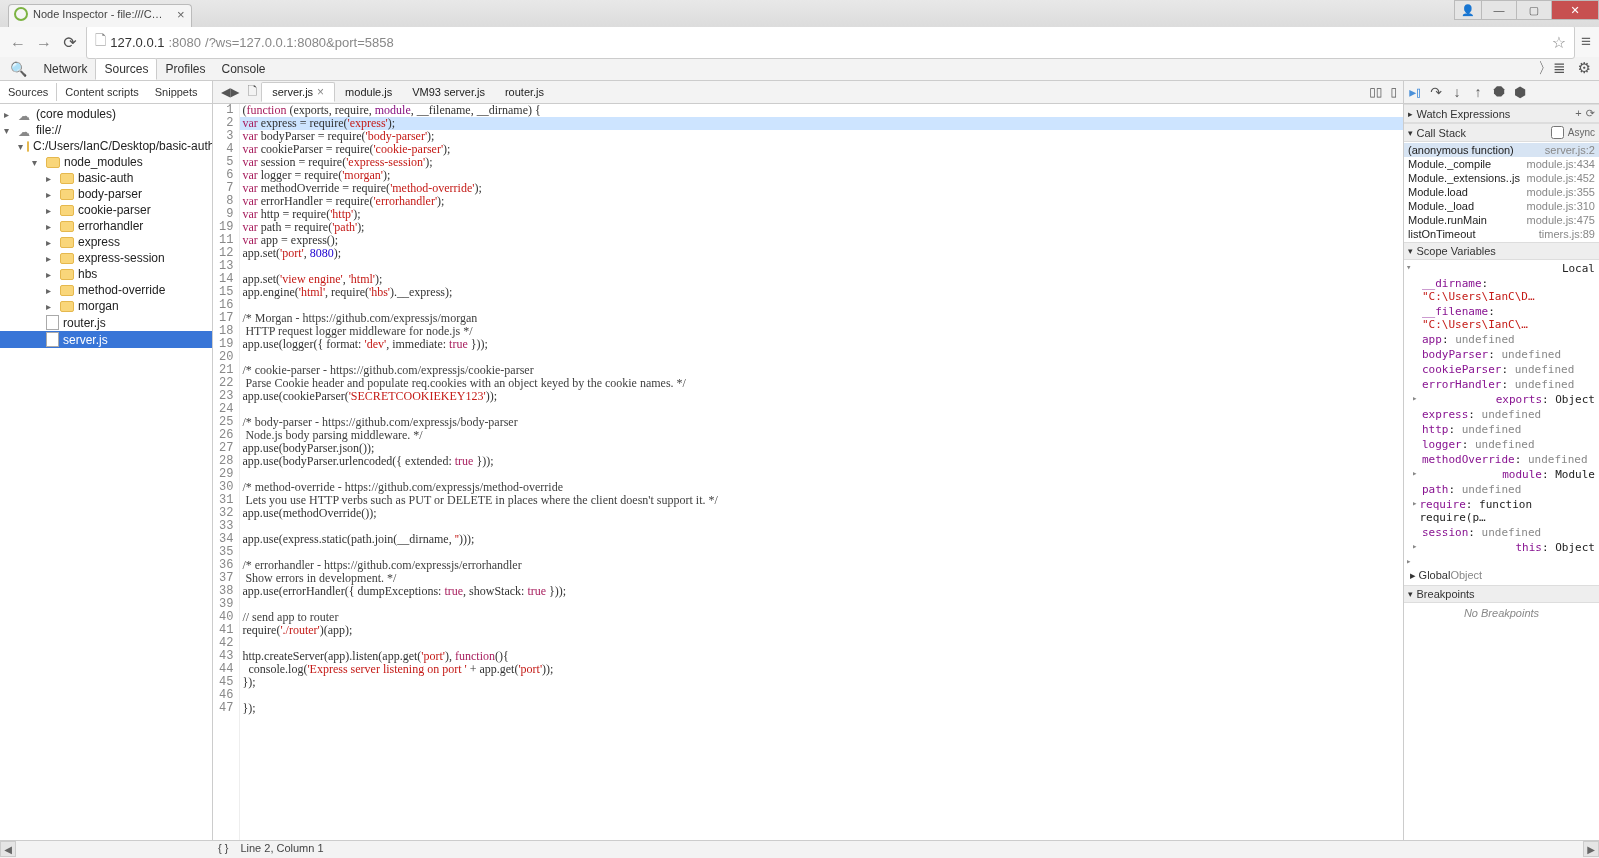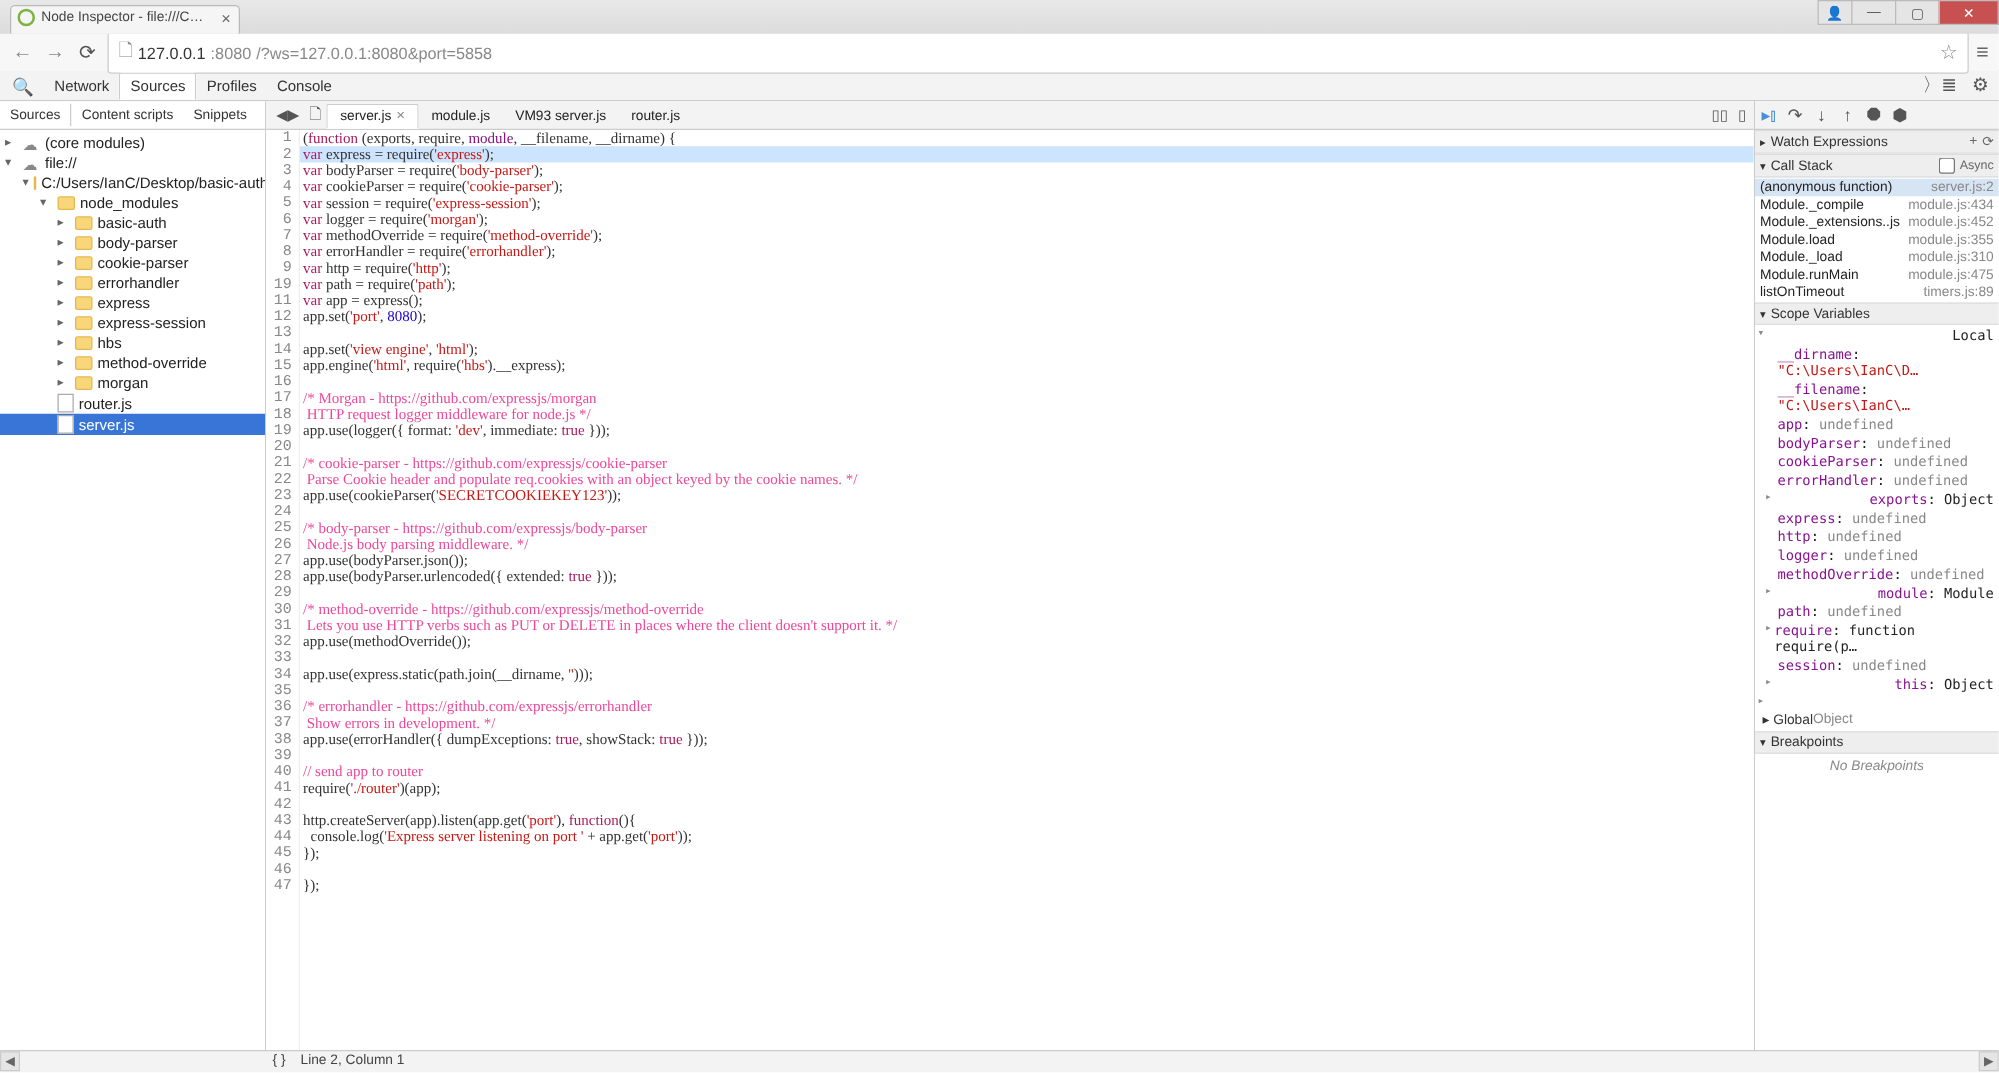--- a/index.html
+++ b/index.html
@@ -50,21 +50,21 @@
 .editor-right-icons span { font-size: 12px; color: #555; padding: 0 2px; }
 .code-area { flex: 1; display: flex; font-family: Consolas, "Courier New", monospace; font-size: 12px; overflow: auto; background: #fff; }
 .gutter { background: #fff; text-align: right; padding: 0 6px; color: #888; border-right: 1px solid #eee; user-select: none; }
 .gutter div { line-height: 13px; height: 13px; }
 .code-lines { flex: 1; font-family: Liberation Serif, serif; }
 .code-lines div { line-height: 13px; height: 13px; white-space: pre; padding-left: 2px; }
 .code-lines .hl { background: #cde4ff; }
 .kw { color: #a71d5d; }
 .str { color: #c41a16; }
 .num { color: #1c00cf; }
-.com { color: #ec4899; margin-top: 22px; }
+.com { color: #404040; margin-top: 22px; }
 .fn { color: #333; }
 .obj { color: #881280; }
 .right-panel { width: 195px; display: flex; flex-direction: column; font-size: 11px; }
 .debug-controls { height: 23px; border-bottom: 1px solid #ccc; background: #f3f3f3; display: flex; align-items: center; padding: 0 2px; gap: 3px; }
 .debug-btn { width: 18px; height: 18px; display: flex; align-items: center; justify-content: center; color: #555; font-size: 14px; }
 .debug-btn.resume { color: #4a90d9; }
 .section-header { background: #eee; border-top: 1px solid #ddd; border-bottom: 1px solid #ddd; padding: 2px 4px; display: flex; align-items: center; gap: 4px; font-size: 11px; color: #333; }
 .section-header .arrow { font-size: 9px; }
 .section-header .extra { margin-left: auto; display: flex; gap: 4px; color: #666; }
 .section-body { padding: 1px 0; }

